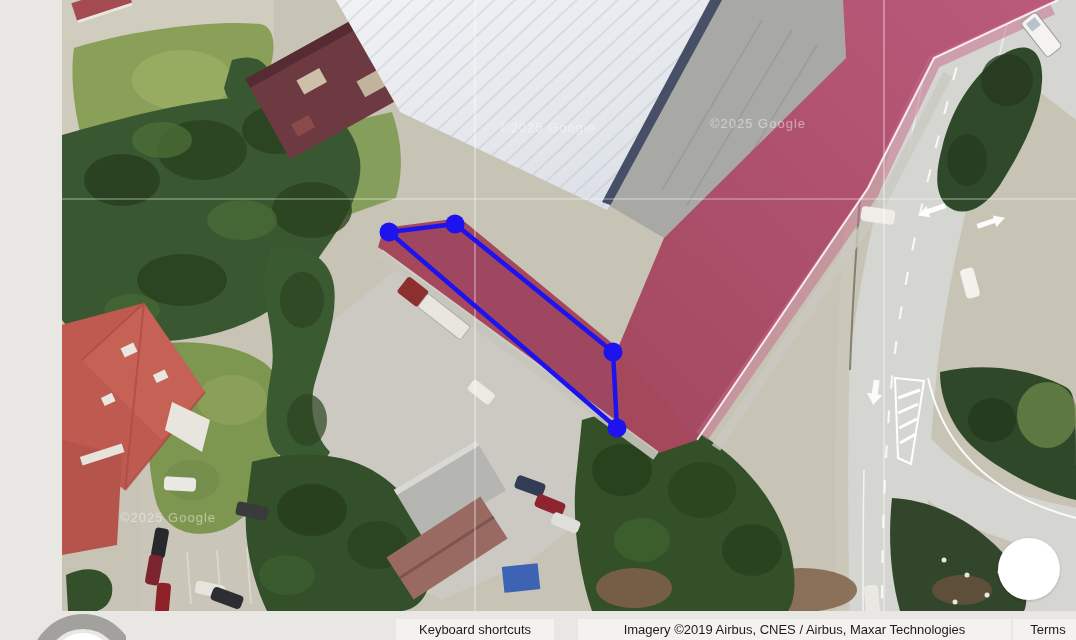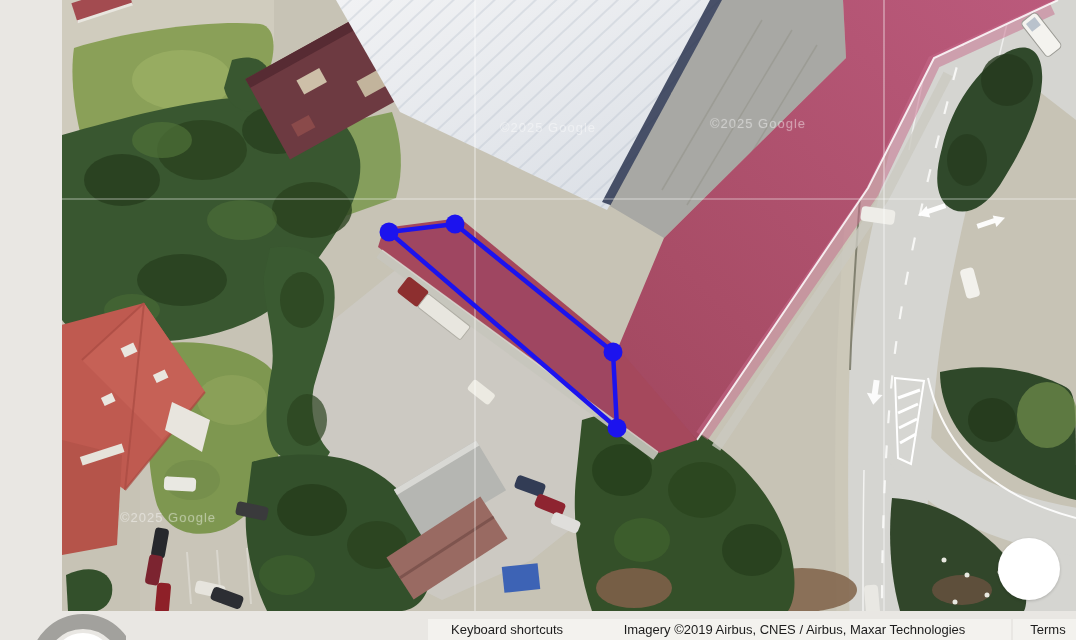--- a/index.html
+++ b/index.html
@@ -8,21 +8,21 @@
   #map{position:absolute;left:62px;top:0;width:1014px;height:611px;overflow:hidden;background:#c7c3b5;cursor:crosshair;padding-left:32px;}
   #scene,#overlay{position:absolute;left:0;top:0;}
   #overlay{z-index:5}
   .wm{position:absolute;color:rgba(255,255,255,.40);font-size:13px;letter-spacing:1px;
       white-space:nowrap;pointer-events:none;z-index:4;text-shadow:0 0 2px rgba(255,255,255,.15)}
   #circle-btn{position:absolute;left:936px;top:538px;width:62px;height:62px;border-radius:50%;
       background:#ffffff;z-index:6;box-shadow:0 1px 3px rgba(0,0,0,.18);cursor:pointer}
   
   .attr-box{position:absolute;top:619px;height:21px;background:#f3f2ee;color:#1c1c1c;
       font-size:13px;line-height:21px;text-align:center;white-space:nowrap;overflow:hidden;z-index:8}
-  #attr-kb{left:428px;width:158px}
+  #attr-kb{left:396px;width:158px}
   #attr-imagery{left:578px;width:433px}
   #attr-terms{left:1013px;width:70px}
   #attr-kb,#attr-terms{cursor:pointer}
   
   #logo{position:absolute;left:22px;top:609px;width:104px;height:31px;overflow:hidden;cursor:pointer}
   #logo .ring1{position:absolute;left:8px;top:5px;width:76px;height:76px;border-radius:50%;
       border:15px solid #a2a19d}
   #logo .ring2{position:absolute;left:30px;top:24px;width:40px;height:40px;border-radius:50%;
       border:11px solid #ffffff}
 </style>

